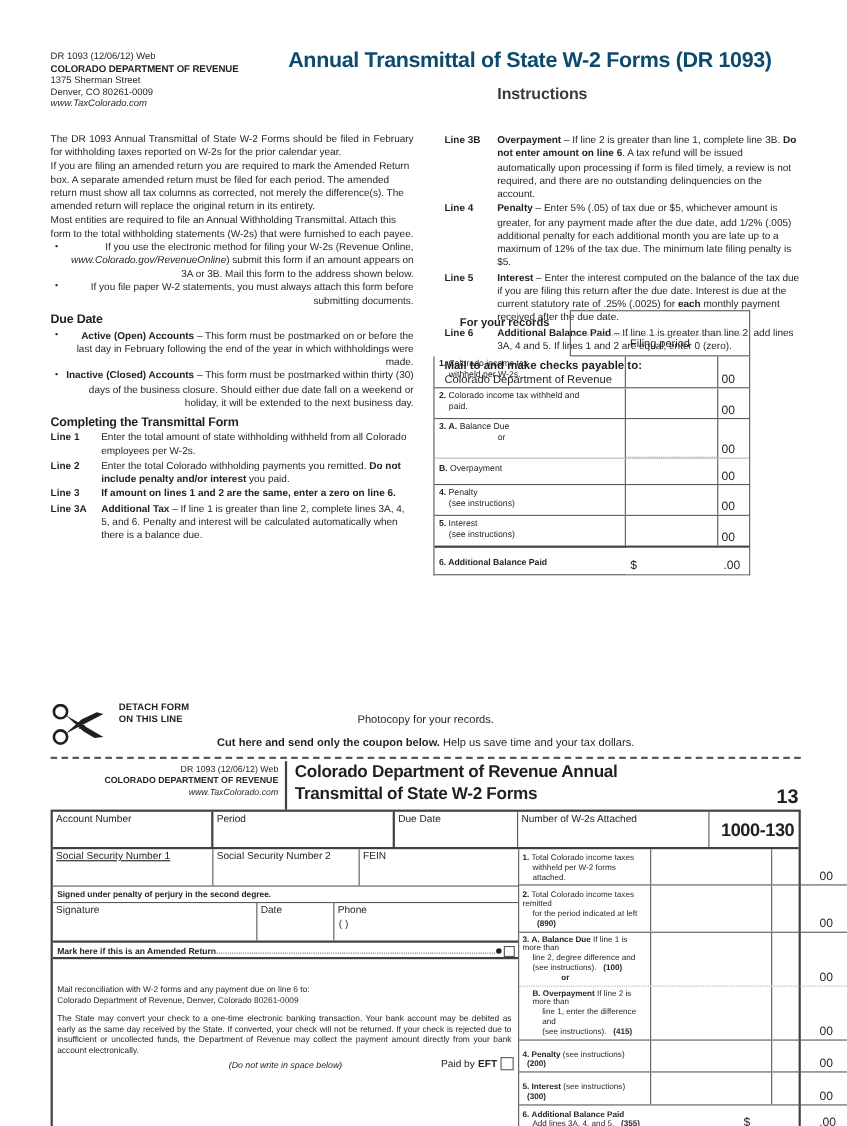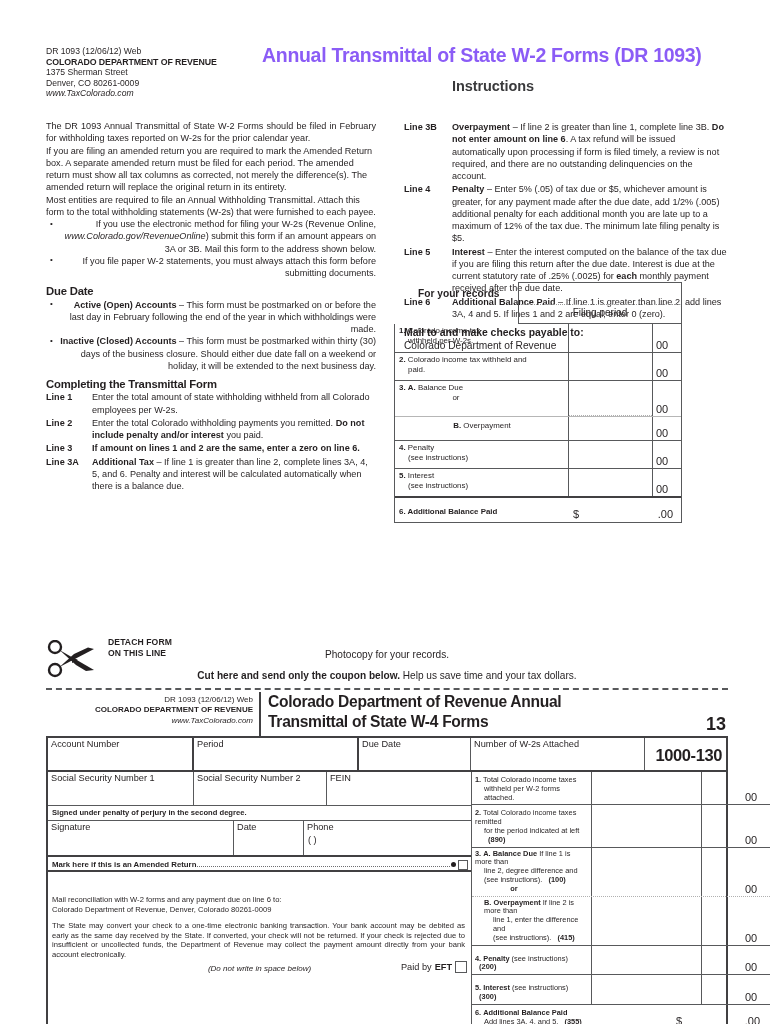--- a/index.html
+++ b/index.html
@@ -18,21 +18,21 @@
   
   .hdr { position: absolute; left: 46px; top: 44px; width: 678px; }
   .hdr-row { display: flex; align-items: flex-start; }
   .agency-block { width: 212px; font-size: 8.6px; line-height: 10.6px; padding-top: 2px; }
   .agency-line1 { font-size: 8.6px; }
   .agency-dept { font-weight: bold; font-size: 8.8px; letter-spacing: -0.1px; }
   .agency-url { font-style: italic; }
   .title-block { flex: 1; padding-left: 4px; }
   .main-title {
     font-size: 19.5px; font-weight: bold; letter-spacing: -0.3px;
-    line-height: 22px; white-space: nowrap; color: #8b5cf6;
+    line-height: 22px; white-space: nowrap; color: #0c4a6e;
   }
   .instructions-title {
     text-align: center; font-size: 14.5px; font-weight: bold;
     margin-top: 12px; color: #3a3a3c; letter-spacing: -0.1px;
   }
 
   
   .cols { position: absolute; top: 120px; left: 46px; width: 682px; }
   .col { position: absolute; top: 0; font-size: 9.1px; line-height: 12.25px; }
   .col-left { left: 0; width: 330px; }
@@ -67,21 +67,21 @@
     border: 1px solid #58595b;
   }
   .fyr-period .pdiv { position: absolute; left: 2px; right: 2px; top: 21px; border-top: 1px dotted #9b9b9b; }
   .fyr-period .ptxt {
     position: absolute; left: 0; right: 0; top: 24px; text-align: center;
     font-size: 10px;
   }
   .fyr-table { position: absolute; left: 36px; top: 42px; width: 288px; border: 1px solid #58595b; border-top: none; }
   .fyr-row { display: flex; border-top: 1px solid #58595b; min-height: 28px; }
   .fyr-row:first-child { border-top: none; }
-  .fyr-row.sub { border-top: 1px solid #b6b6b6; text-align: center; }
+  .fyr-row.sub { border-top: 1px solid #b6b6b6; }
   .fyr-desc {
     flex: 0 0 174px; border-right: 1px solid #58595b; padding: 2px 3px 1px 4px;
     font-size: 7.9px; line-height: 10px;
   }
   .fyr-desc .ind { padding-left: 9px; }
   .fyr-desc .ctr { text-align: center; padding-right: 52px; }
   .fyr-amt { flex: 1; border-right: 1px solid #58595b; position: relative; }
   .fyr-amt.dotted-b::after {
     content:""; position:absolute; left:0; right:0; bottom:0; border-bottom: 1px dotted #b0b0b0;
   }
@@ -136,21 +136,21 @@
     position: absolute; left: 0; right: 4px; top: 8px; text-align: right;
     font-size: 16.5px; font-weight: bold; letter-spacing: -0.4px;
   }
   .fld-lbl { font-size: 9.2px; padding: 1px 0 0 3px; }
 
   .cp-body { display: flex; }
   .cp-left { flex: 0 0 424px; border-right: 1px solid #58595b; }
   .cp-right { flex: 1; }
 
   .cl-r2 { display: flex; height: 34px; border-bottom: 1px solid #58595b; }
-  .c-ssn1 { flex: 0 0 146px; border-right: 1px solid #58595b; }
+  .c-ssn1 { flex: 0 0 146px; border-right: 1px solid #58595b; text-decoration: underline; }
   .c-ssn2 { flex: 0 0 133px; border-right: 1px solid #58595b; }
   .c-fein { flex: 1; }
   .cl-perjury {
     height: 15px; border-bottom: 1px solid #58595b;
     font-size: 7.6px; font-weight: bold; padding: 2px 0 0 4px;
   }
   .cl-sig { display: flex; height: 36px; border-bottom: 2px solid #414042; }
   .c-sign { flex: 0 0 186px; border-right: 1px solid #58595b; }
   .c-date { flex: 0 0 70px; border-right: 1px solid #58595b; }
   .c-phone { flex: 1; position: relative; }
@@ -388,21 +388,21 @@
   <div class="coupon">
 
     <div class="cp-head">
       <div class="cp-agency">
         <div>DR 1093 (12/06/12) Web</div>
         <div class="bold">COLORADO DEPARTMENT OF REVENUE</div>
         <div class="ital">www.TaxColorado.com</div>
       </div>
       <div class="cp-title">
         <div class="cp-title-l1">Colorado Department of Revenue Annual</div>
-        <div class="cp-title-l2">Transmittal of State W-4 Forms</div>
+        <div class="cp-title-l2">Transmittal of State W-2 Forms</div>
       </div>
       <div class="cp-year">13</div>
     </div>
 
     <div class="cp-grid coupon-bottom">
 
       <div class="cp-r1">
         <div class="c-acct">
             <div class="fld-lbl">Account Number</div>
           </div>

